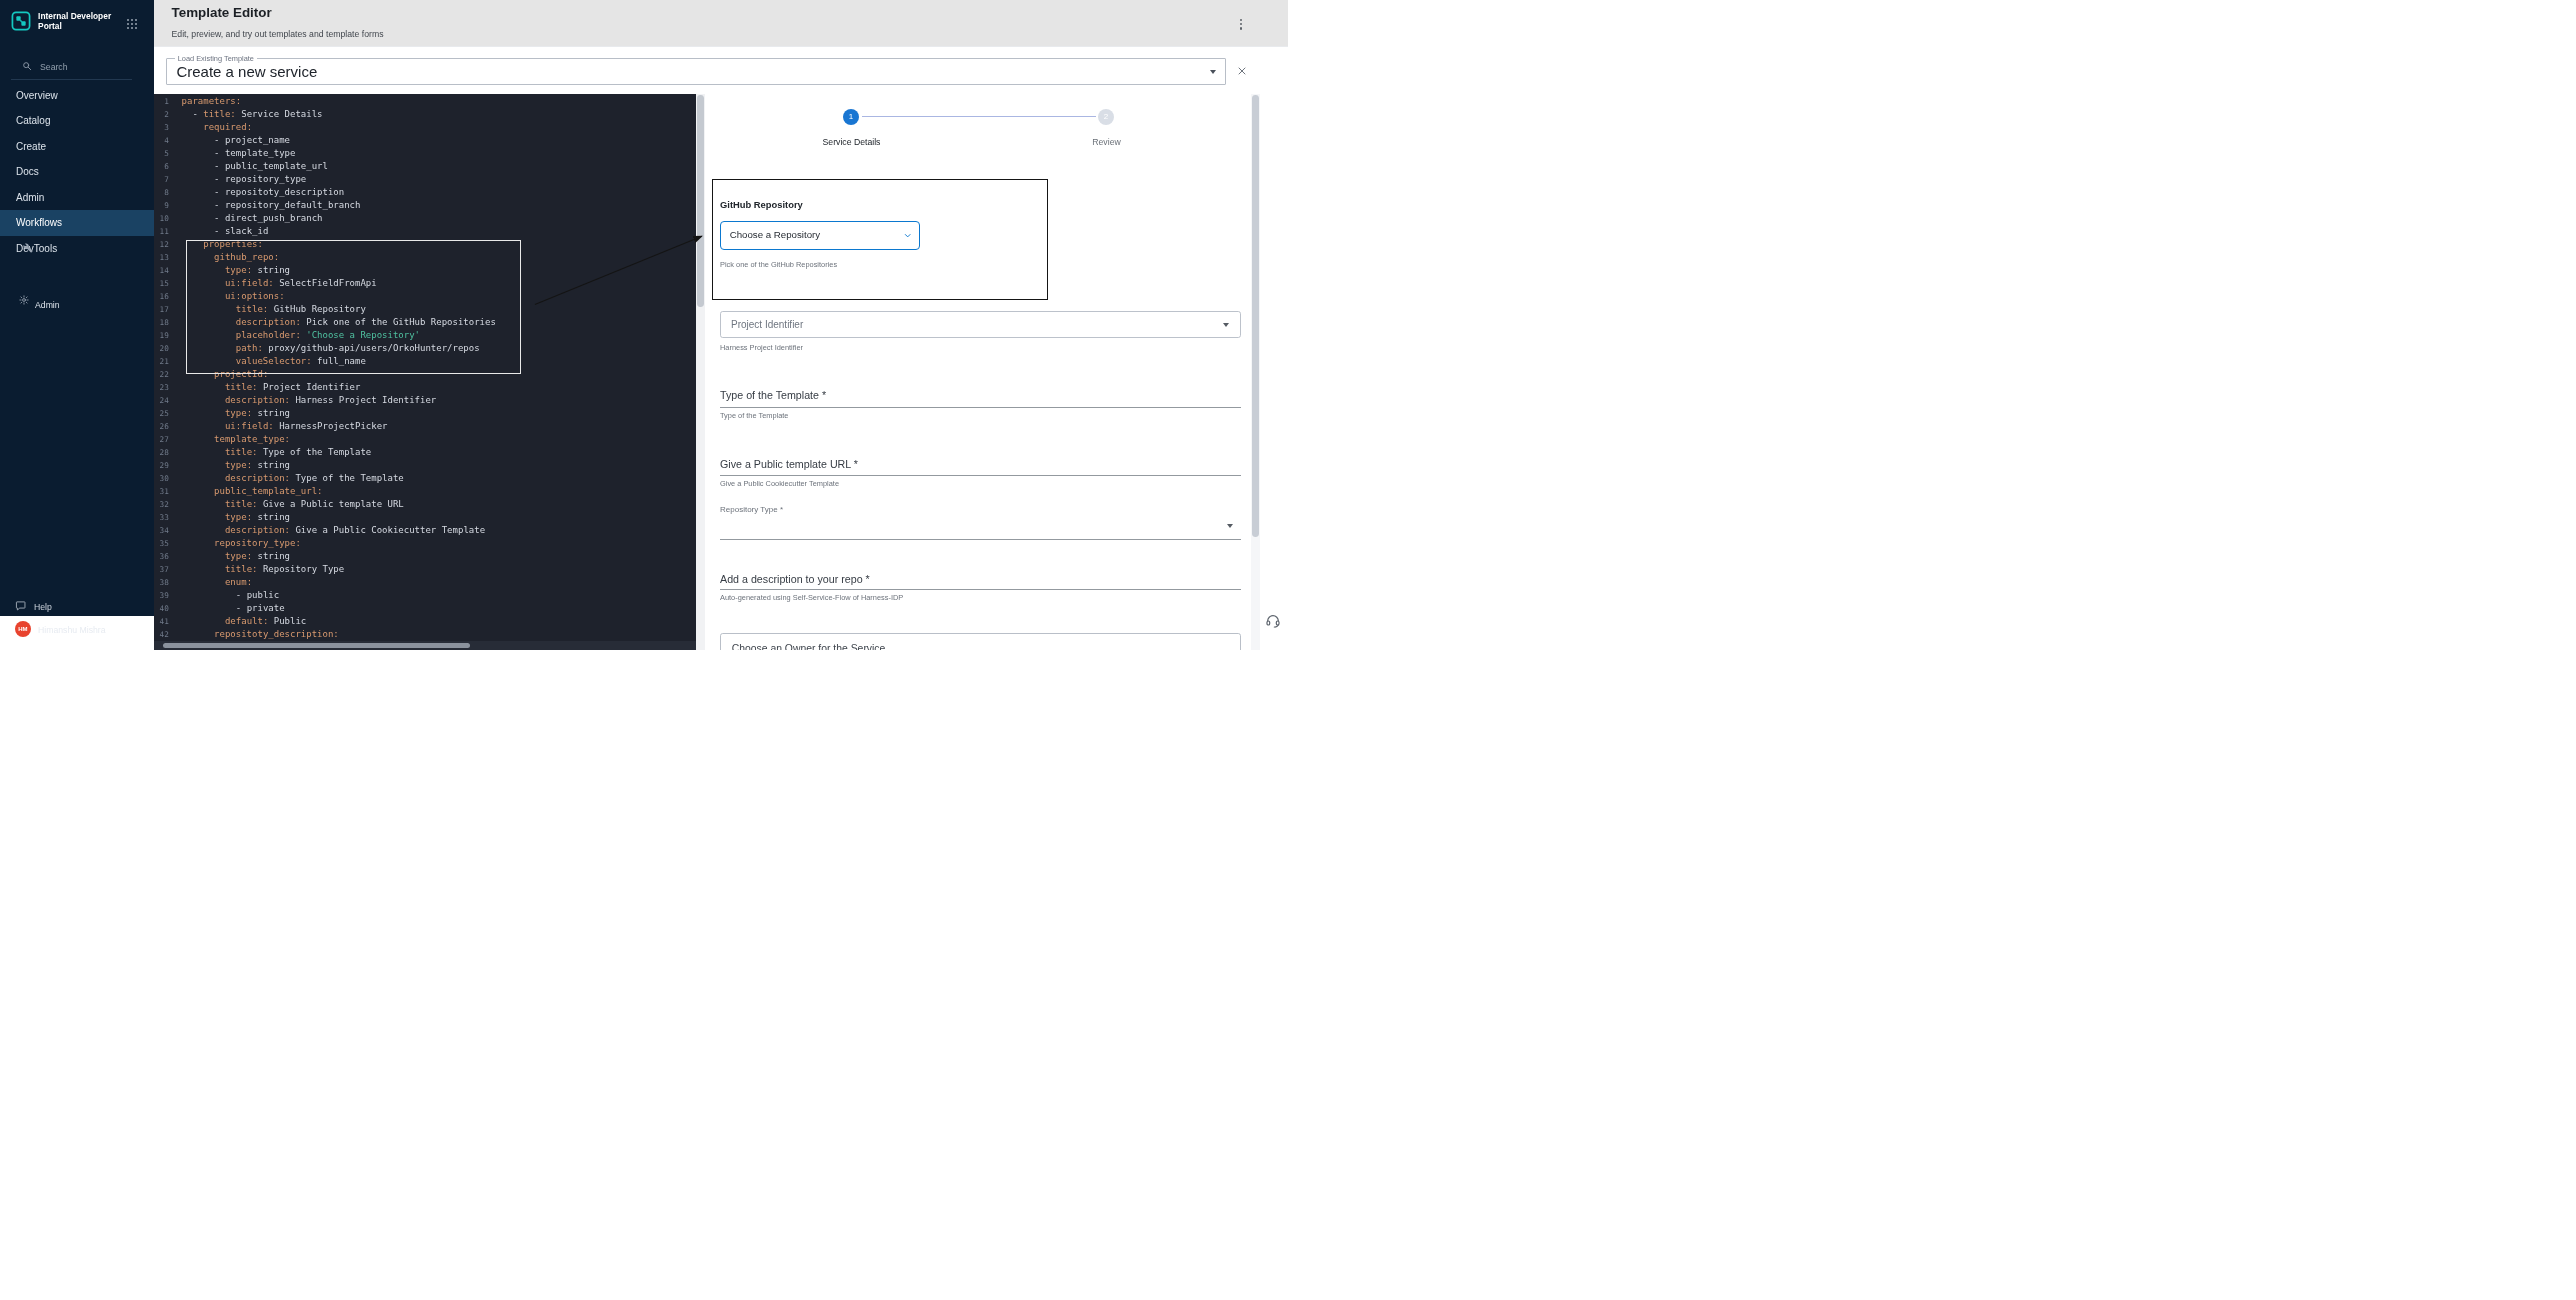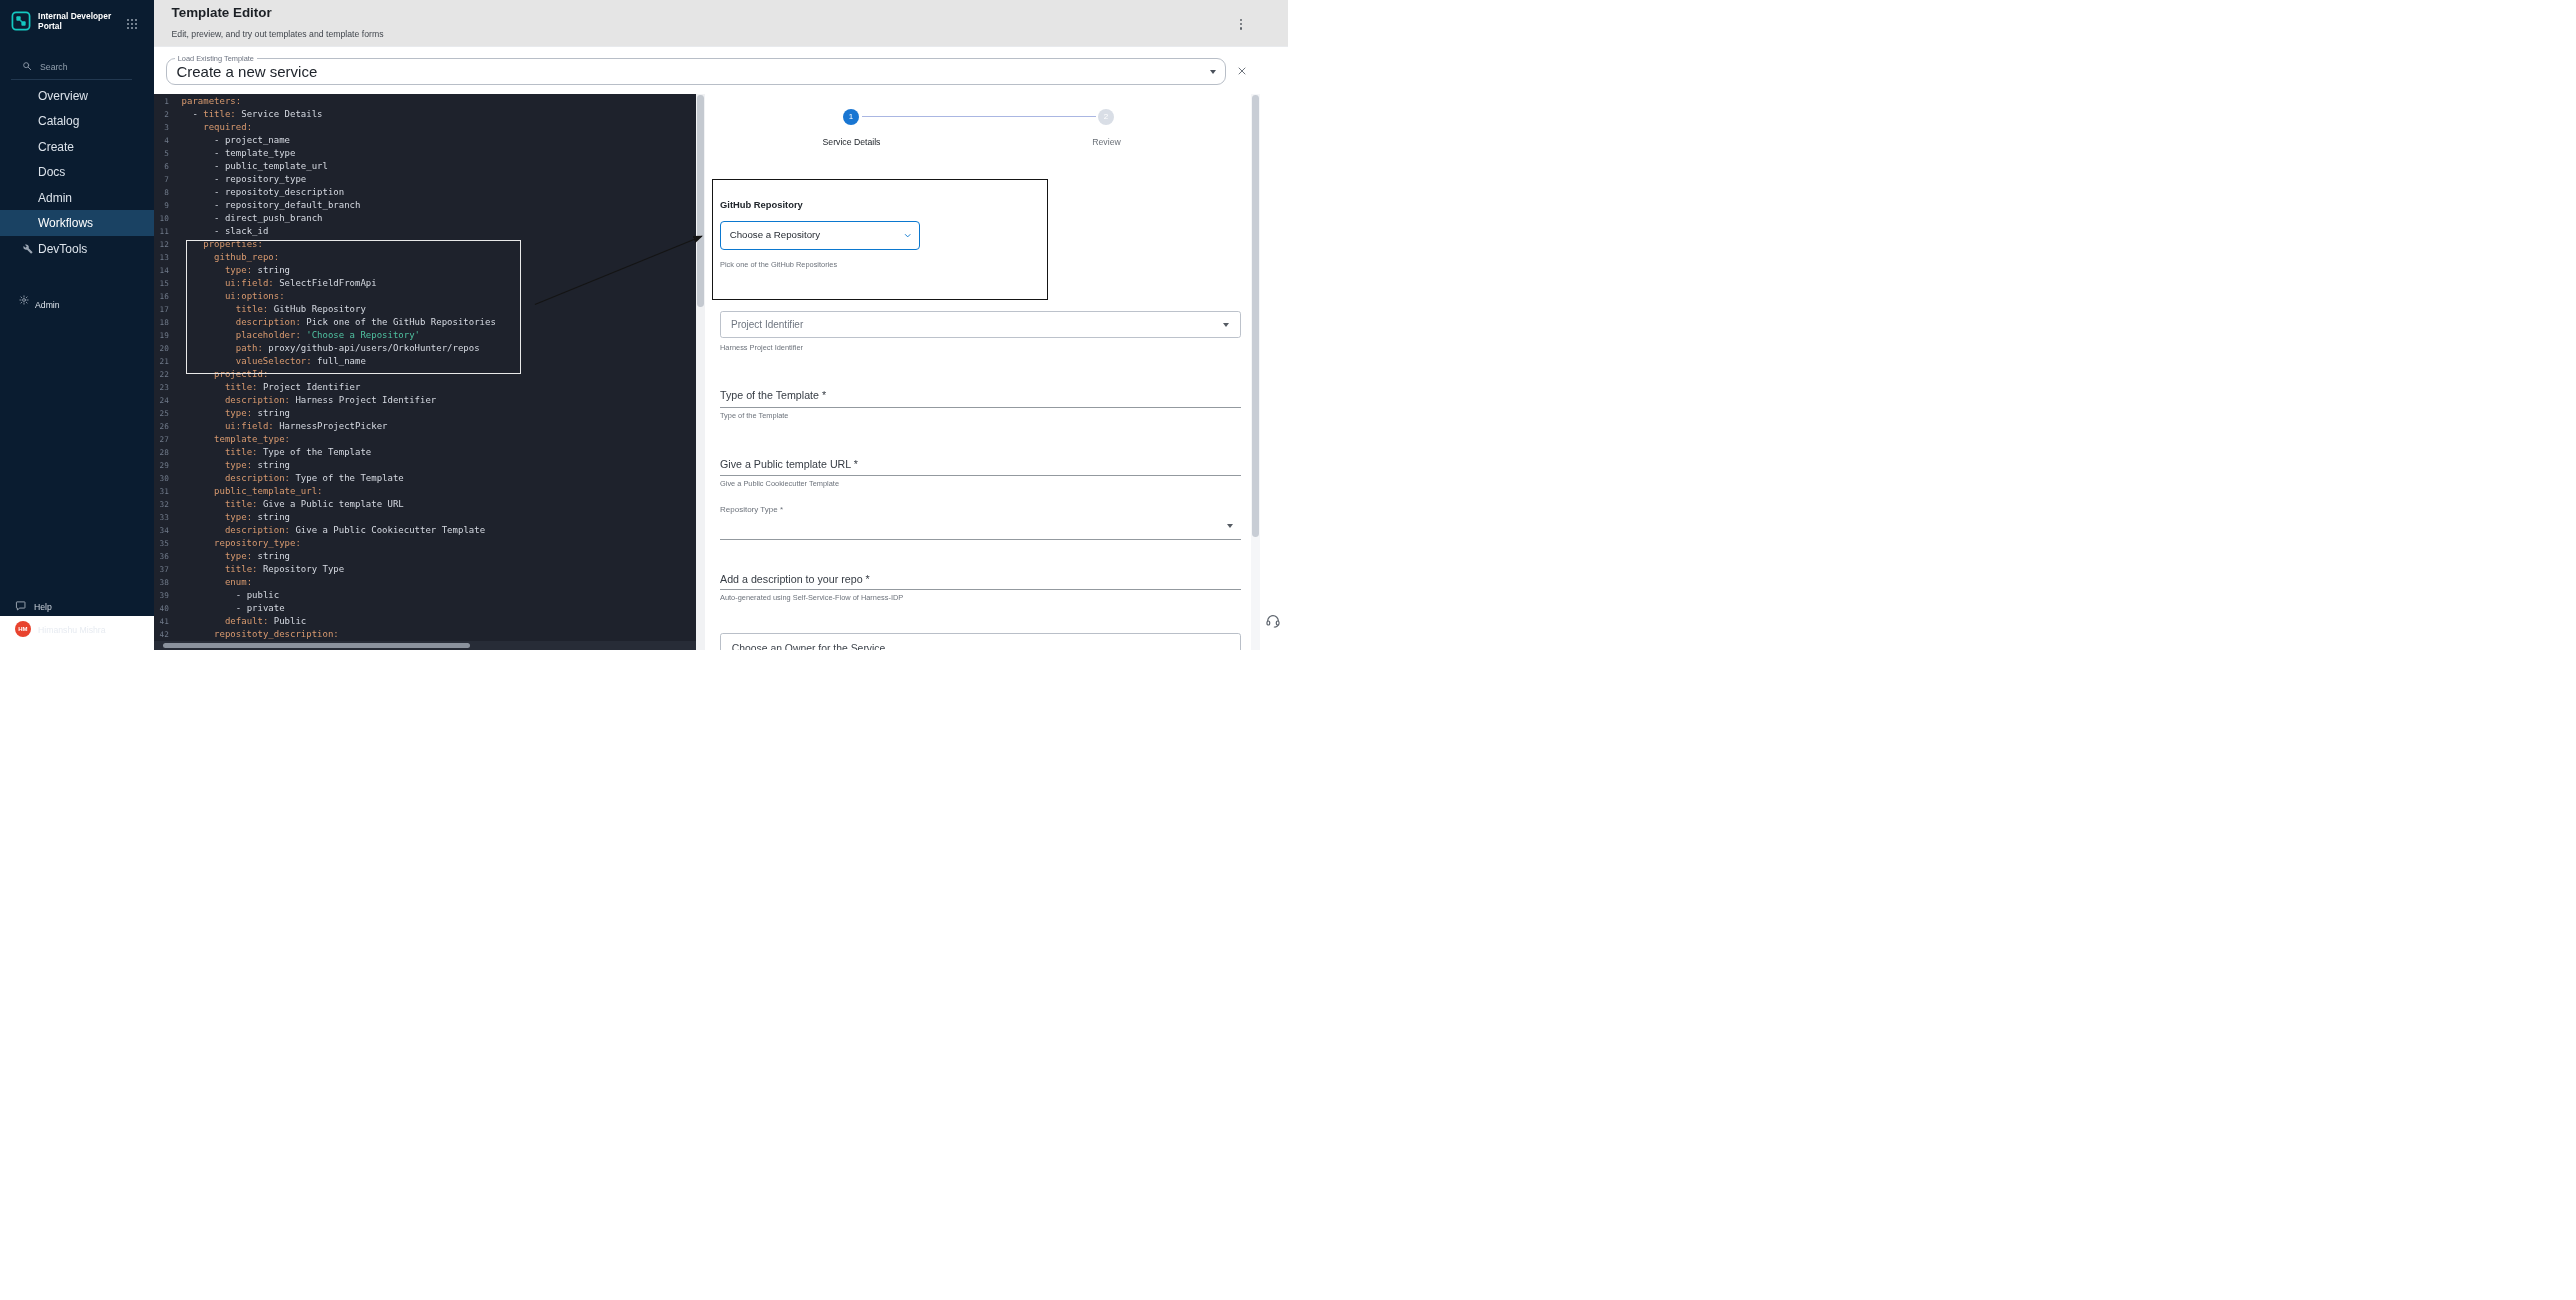--- a/index.html
+++ b/index.html
@@ -8,39 +8,39 @@
 
   
   .sidebar { position:absolute; left:0; top:0; width:154px; height:616px; background:#0a1c30; }
   .brand { position:absolute; left:11.4px; top:10.7px; display:flex; }
   .logo { width:20px; height:20px; margin-right:6.7px; flex:none; }
   .brand-text { font-size:8.4px; font-weight:700; color:#fff; line-height:10.7px; padding-top:0; }
   .apps-icon { position:absolute; left:126px; top:18px; width:12px; height:12px; cursor:pointer; }
   .search-row { position:absolute; left:0; top:57px; width:100%; height:19px; display:flex; align-items:center; padding-left:40px; font-size:8.7px; color:#93a0ae; cursor:pointer; }
   .search-row svg { position:absolute; left:21.5px; top:4px; }
   .side-divider { position:absolute; left:10.7px; top:79px; width:121px; height:0.7px; background:#223850; }
-  .nav-item { position:absolute; left:0; width:100%; height:25.5px; display:flex; align-items:center; padding-left:38px; font-size:12px; color:#dce3eb; cursor:pointer; }
+  .nav-item { position:absolute; left:0; width:100%; height:25.5px; display:flex; align-items:center; padding-left:16px; font-size:10px; color:#dce3eb; cursor:pointer; }
   .nav-item.active { background:#1a4263; color:#fff; }
   .nav-item .row-icon { position:absolute; left:23px; top:7.4px; }
   .admin-row { position:absolute; left:0; top:291px; width:100%; height:19px; display:flex; align-items:flex-end; padding-left:35px; font-size:8.7px; color:#dce3eb; cursor:pointer; }
   .admin-row svg { position:absolute; left:19px; top:4px; }
   .help-row { position:absolute; left:0; top:597px; width:100%; height:19px; display:flex; align-items:center; padding-left:34px; font-size:8.7px; color:#ccd3dc; cursor:pointer; }
   .help-row svg { position:absolute; left:15.4px; top:3.4px; }
   .user-row { position:absolute; left:0; top:620px; width:100%; height:19px; display:flex; align-items:center; padding-left:38px; font-size:8.7px; color:#e7ebf1; cursor:pointer; }
   .avatar { position:absolute; left:14.8px; top:1.3px; width:16px; height:16px; border-radius:50%; background:#e8432e; color:#fff; font-size:6px; font-weight:700; display:flex; align-items:center; justify-content:center; }
 
   
   .topbar { position:absolute; left:154px; top:0; width:1134px; height:47px; background:#e5e5e5; border-bottom:0.7px solid #e8eaed; }
   .page-title { position:absolute; left:17.5px; top:5.4px; font-size:13.4px; font-weight:700; color:#1c2025; }
   .page-subtitle { position:absolute; left:17.5px; top:29px; font-size:8.7px; color:#42474e; }
   .kebab { position:absolute; right:42px; top:15.4px; width:10.7px; height:17.5px; display:flex; flex-direction:column; align-items:center; justify-content:center; gap:2px; cursor:pointer; }
   .kebab i { width:2.3px; height:2.3px; border-radius:50%; background:#5c6269; }
 
   
-  .load-select { position:absolute; left:166px; top:58px; width:1060px; height:27px; border:0.7px solid #b8bec7; border-radius:9px; background:#fff; cursor:pointer; }
+  .load-select { position:absolute; left:166px; top:58px; width:1060px; height:27px; border:0.7px solid #b8bec7; border-radius:1px; background:#fff; cursor:pointer; }
   .load-label { position:absolute; left:8px; top:-5.4px; background:#fff; padding:0 2.7px; font-size:7.4px; color:#6c7380; }
   .load-value { position:absolute; left:9.4px; top:0; line-height:25.5px; font-size:15px; color:#20252c; }
   .caret-down { width:0; height:0; border-left:3.4px solid transparent; border-right:3.4px solid transparent; border-top:4px solid #49505a; }
   .load-select .caret-down { position:absolute; right:9.4px; top:11.4px; }
   .load-close { position:absolute; left:1235px; top:65px; width:13.4px; height:13.4px; background:none; border:none; cursor:pointer; }
 
   
   .workspace { position:absolute; left:154px; top:94px; width:1134px; height:556px; overflow:hidden; }
 
   

